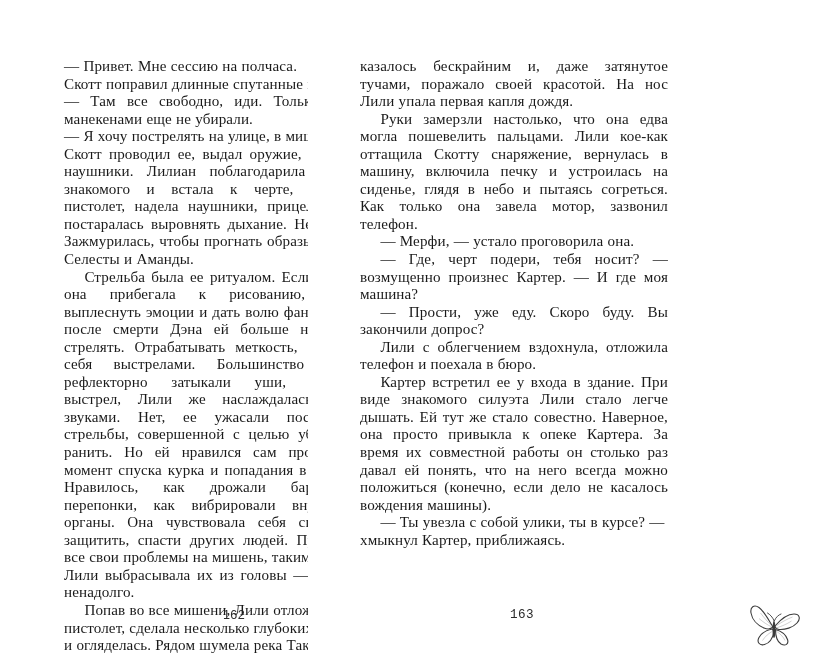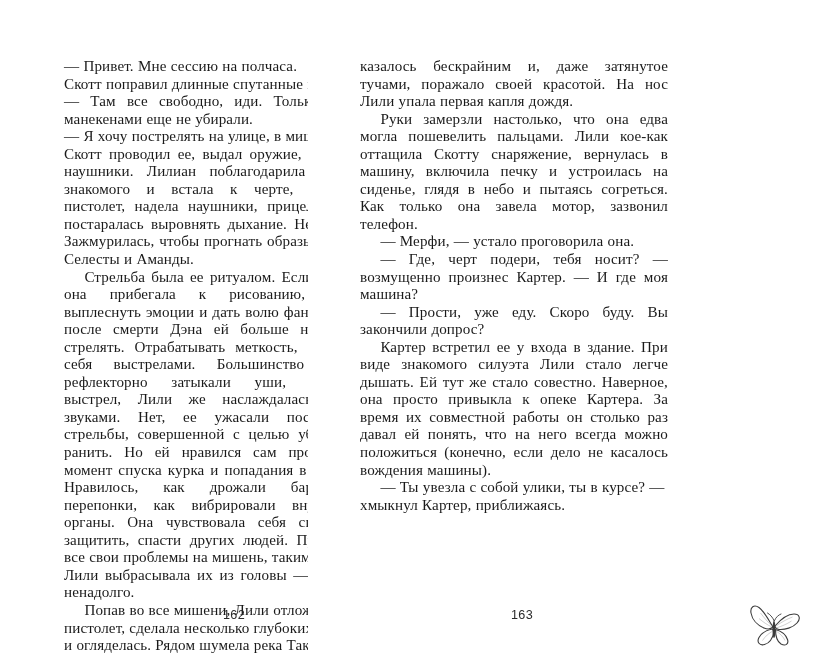--- a/index.html
+++ b/index.html
@@ -64,21 +64,21 @@
   .folio {
     position: absolute;
     bottom: 34px;
     font-size: 12.6px;
     line-height: 1;
     color: #2a2a2a;
     font-family: "Liberation Sans", "DejaVu Sans", sans-serif;
     letter-spacing: 0.4px;
   }
   .folio-left  { left: 12px; width: 410px; text-align: center; padding-left: 34px; box-sizing: border-box; }
-  .folio-right { left: 0; width: 410px; text-align: center; padding-left: 18px; box-sizing: border-box; }
+  .folio-right { left: 0; width: 410px; text-align: center; padding-left: 18px; box-sizing: border-box; font-family: Liberation Mono, monospace; }
 
   .butterfly {
     position: absolute;
     right: 16px;
     bottom: 6px;
     width: 60px;
     height: 48px;
     opacity: 0.92;
   }
   .butterfly svg { display: block; width: 100%; height: 100%; }
@@ -101,20 +101,21 @@
     <div class="folio folio-left">162</div>
   </div>
 
   <div class="page page-right">
     <div class="textblock">
       <p class="noindent">казалось бескрайним и, даже затянутое тучами, поражало своей красотой. На нос Лили упала первая капля дождя.</p>
       <p>Руки замерзли настолько, что она едва могла пошевелить пальцами. Лили кое-как оттащила Скотту снаряжение, вернулась в машину, включила печку и устроилась на сиденье, глядя в небо и пытаясь согреться. Как только она завела мотор, зазвонил телефон.</p>
       <p>— Мерфи, — устало проговорила она.</p>
       <p>— Где, черт подери, тебя носит? — возмущенно произнес Картер. — И где моя машина?</p>
       <p>— Прости, уже еду. Скоро буду. Вы закончили допрос?</p>
+      <p>Лили с облегчением вздохнула, отложила телефон и поехала в бюро.</p>
       <p>Картер встретил ее у входа в здание. При виде знакомого силуэта Лили стало легче дышать. Ей тут же стало совестно. Наверное, она просто привыкла к опеке Картера. За время их совместной работы он столько раз давал ей понять, что на него всегда можно положиться (конечно, если дело не касалось вождения машины).</p>
       <p>— Ты увезла с собой улики, ты в курсе? — хмыкнул Картер, приближаясь.</p>
     </div>
     <div class="folio folio-right">163</div>
 
     <div class="butterfly">
       <svg viewBox="0 0 120 96" xmlns="http://www.w3.org/2000/svg">
         <g fill="#ffffff" stroke="#2b2b2b" stroke-width="2.2" stroke-linejoin="round">
 
           <path d="M58 50 C48 34 40 18 30 11 C20 4 12 10 14 22 C16 34 26 46 40 52 C47 55 54 54 58 50 Z"></path>

